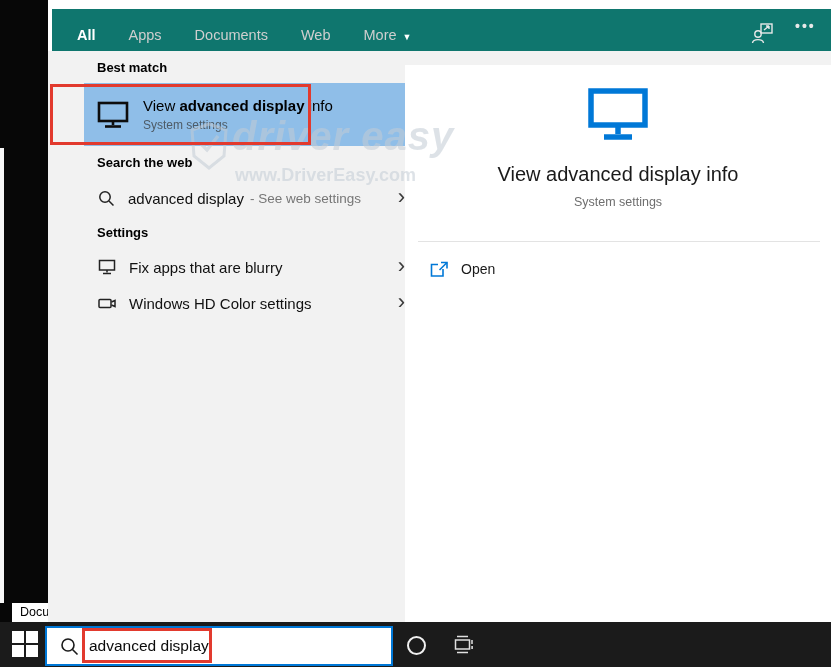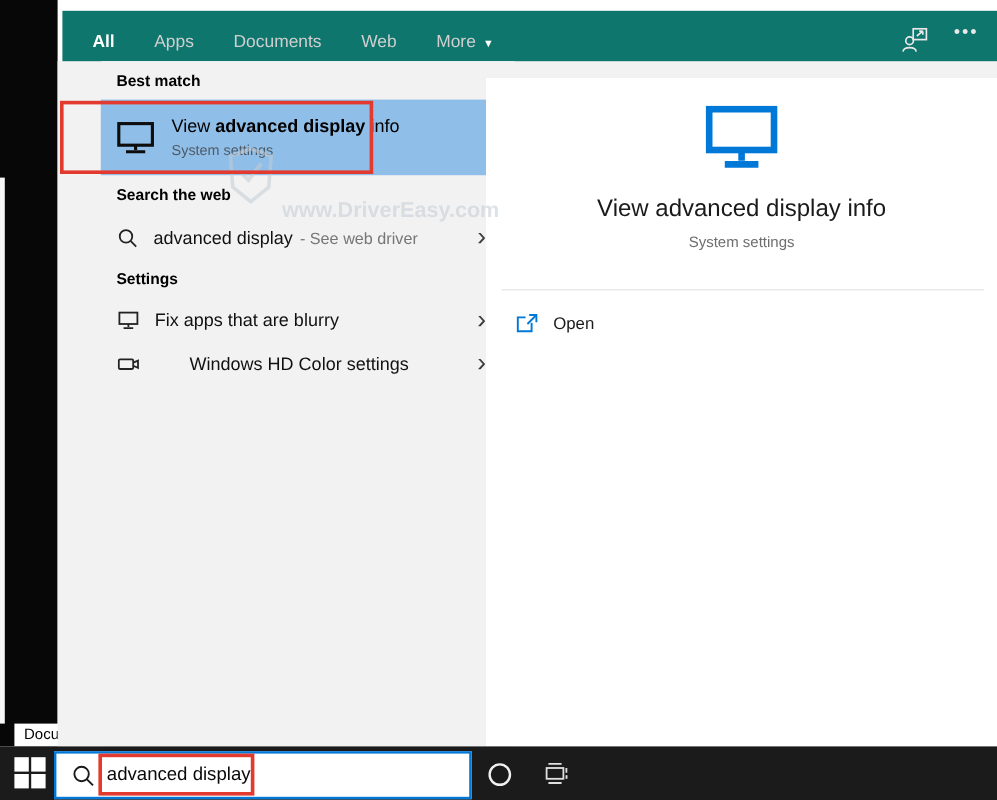--- a/index.html
+++ b/index.html
@@ -35,21 +35,21 @@
   .bm-item { position:absolute; left:0; top:32px; width:345px; height:63px; background:var(--highlight);
              display:flex; align-items:center; padding-left:13px; cursor:pointer; }
   .bm-text { margin-left:14px; }
   .bm-title { font-size:15px; color:#000; white-space:pre; }
   .bm-sub { font-size:12px; color:#4e5b66; margin-top:4px; }
 
   .row-item { position:absolute; left:0; width:345px; height:30px; display:flex; align-items:center;
               padding-left:14px; cursor:pointer; }
   .row-web { top:132px; }
   .row-fix { top:201px; }
-  .row-hd  { top:237px;gap:29px; }
+  .row-hd  { top:237px; }
   .row-label { font-size:15px; color:#111; margin-left:13px; }
   .row-suffix { font-size:13.5px; color:#767676; margin-left:6px; }
   .chevron { position:absolute; right:24px; top:50%; transform:translateY(-54%); font-size:22px; color:#3c3c3c; font-weight:400; }
 
   .preview { position:absolute; left:405px; top:65px; width:426px; height:557px; background:#fff; z-index:4; }
   .pv-icon { position:absolute; left:50%; transform:translateX(-50%); top:22px; }
   .pv-title { position:absolute; top:98px; width:100%; text-align:center; font-size:20px; color:#1a1a1a; }
   .pv-sub { position:absolute; top:130px; width:100%; text-align:center; font-size:12.5px; color:#6e6e6e; }
   .pv-divider { position:absolute; left:13px; top:176px; width:402px; height:1px; background:#e3e3e3; }
   .pv-open { position:absolute; left:0; top:188px; width:426px; height:32px; display:flex; align-items:center;
@@ -128,21 +128,21 @@
     </div>
 
     <div class="sec-header hdr-web">Search the web</div>
 
     <div class="row-item row-web">
       <svg width="17" height="17" viewBox="0 0 17 17" fill="none" stroke="#222" stroke-width="1.5">
         <circle cx="7" cy="7" r="5.2"></circle>
         <line x1="11" y1="11" x2="15.5" y2="15.5"></line>
       </svg>
       <span class="row-label">advanced display</span>
-      <span class="row-suffix">- See web driver</span>
+      <span class="row-suffix">- See web settings</span>
       <span class="chevron">›</span>
     </div>
 
     <div class="sec-header hdr-settings">Settings</div>
 
     <div class="row-item row-fix">
       <svg width="18" height="16" viewBox="0 0 18 16" fill="none" stroke="#222" stroke-width="1.5">
         <rect x="1.5" y="1.5" width="15" height="9.5"></rect>
         <line x1="9" y1="11" x2="9" y2="13.5"></line>
         <line x1="5" y1="14.5" x2="13" y2="14.5"></line>
@@ -178,20 +178,21 @@
       </svg>
       <span class="pv-open-label">Open</span>
     </div>
   </div>
 
   <div class="watermark">
     <svg class="wm-shield" width="38" height="48" viewBox="0 0 38 48" fill="none" stroke="currentColor" stroke-width="3">
       <path d="M19 2 L36 8 L34 34 L19 46 L4 34 L2 8 Z"></path>
       <path d="M11 22 L17 28 L28 14" stroke-width="3.4"></path>
     </svg>
+    <div class="wm-brand">driver easy</div>
     <div class="wm-url">www.DriverEasy.com</div>
   </div>
 
   <div class="annotation ann-best"></div>
   <div class="annotation ann-search"></div>
 
   <div class="taskbar">
     <div class="start-btn">
       <div class="win-logo">
         <span></span>

